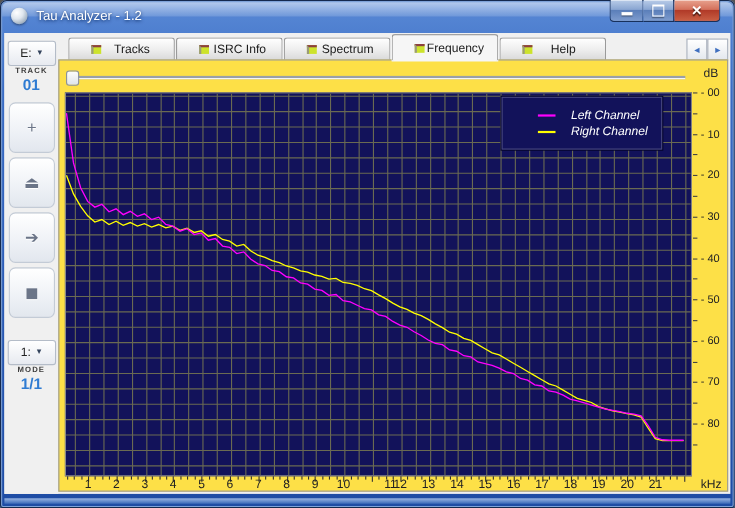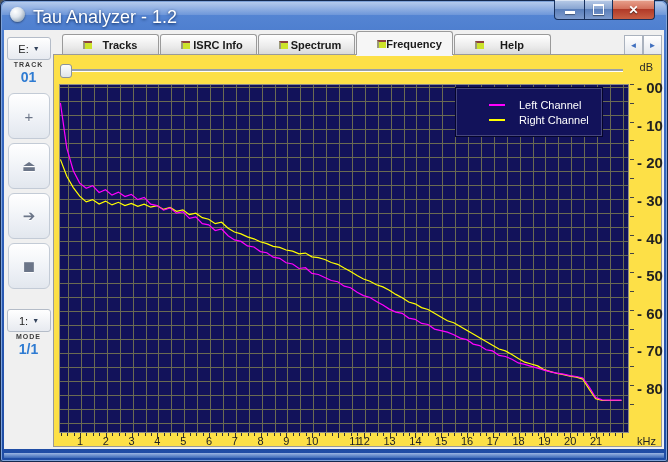--- a/index.html
+++ b/index.html
@@ -1,21 +1,21 @@
 <!DOCTYPE html>
 <html><head>
 <meta charset="utf-8">
 <style>
   html,body{margin:0;padding:0;background:#555;font-family:"Liberation Sans",sans-serif;}
   #window{position:relative;width:668px;height:462px;background:linear-gradient(#5a8ad6 0%,#3a6cc4 18%,#2a5ab4 60%,#1e4ca4 100%);border-radius:6px 6px 3px 3px;box-shadow:inset 0 0 0 1px #15294e, inset 0 0 0 2px #7fa3d9;overflow:hidden;}
   
   #titlebar{position:absolute;left:0;top:0;width:100%;height:30px;}
   #titlebar .glass{position:absolute;left:2px;top:2px;right:2px;height:13px;background:linear-gradient(rgba(255,255,255,.55),rgba(255,255,255,.15));border-radius:5px 5px 0 0;}
   #app-icon{position:absolute;left:10px;top:7px;width:15px;height:15px;border-radius:50%;background:radial-gradient(circle at 35% 30%,#ffffff 0%,#dfe6ee 40%,#9eaebe 75%,#6d7d8d 100%);box-shadow:0 1px 2px rgba(0,0,0,.4);}
-  #title-text{position:absolute;left:33px;top:7px;color:#fff;font-size:18px;text-shadow:0 1px 3px rgba(0,30,80,.9);white-space:nowrap;}
+  #title-text{position:absolute;left:33px;top:7px;color:#fff;font-size:12px;text-shadow:0 1px 3px rgba(0,30,80,.9);white-space:nowrap;}
   #win-buttons{position:absolute;right:13px;top:0;height:19px;display:flex;}
   .winbtn{height:19px;border:1px solid #17305c;border-top:none;display:flex;align-items:center;justify-content:center;color:#fff;font-size:10px;font-weight:bold;text-shadow:0 1px 1px rgba(0,0,0,.6);box-shadow:inset 0 1px 0 rgba(255,255,255,.5);}
   .winbtn.min{width:29px;border-radius:0 0 0 4px;background:linear-gradient(#b9cce8 0%,#8aa6d2 45%,#5b7fba 50%,#7e9cce 100%);}
   .winbtn.max{width:27px;border-left:none;background:linear-gradient(#b9cce8 0%,#8aa6d2 45%,#5b7fba 50%,#7e9cce 100%);}
   .winbtn.close{width:41px;border-left:none;border-radius:0 0 4px 0;background:linear-gradient(#e8a28e 0%,#d4715c 45%,#b13a28 50%,#c95f44 100%);font-size:12px;}
   .max-glyph{width:9px;height:8px;border:1px solid #fff;border-top:2px solid #fff;box-shadow:0 1px 1px rgba(0,0,0,.4);}
   .min-glyph{width:10px;height:3px;background:#fff;box-shadow:0 1px 1px rgba(0,0,0,.4);margin-top:6px;}
   
   #content{position:absolute;left:4px;top:30px;width:660px;height:419px;background:#f0f0f0;}
   
@@ -23,38 +23,38 @@
   .side-drop{position:absolute;left:3px;width:42px;height:21px;background:linear-gradient(#ffffff,#e7eaf0);border:1px solid #b4bcc8;border-radius:3px;display:flex;align-items:center;justify-content:center;gap:4px;font-size:11px;color:#222;}
   .side-drop .arr{font-size:7px;color:#33435c;}
   .cap-label{position:absolute;left:0;width:49px;text-align:center;font-size:7px;font-weight:bold;letter-spacing:1px;color:#3c3c3c;}
   .blue-val{position:absolute;left:0;width:49px;text-align:center;font-size:14px;font-weight:bold;color:#2e7bd2;}
   .media-btn{position:absolute;left:4px;width:40px;height:44px;background:linear-gradient(#ffffff,#eef1f6 60%,#e2e7ee);border:1px solid #c3cbd6;border-radius:6px;display:flex;align-items:center;justify-content:center;font-size:15px;color:#6b7588;text-shadow:0 1px 0 #fff;}
   
   #tabbar{position:absolute;left:58px;top:2px;height:23px;display:flex;align-items:flex-end;}
   .tab{position:relative;width:95px;height:20px;background:linear-gradient(#ffffff,#ececec 55%,#d8d8d8);border:1px solid #9a9a9a;border-bottom:none;border-radius:3px 3px 0 0;margin-right:1px;display:flex;align-items:center;font-size:11px;color:#1a1a1a;}
   .tab.active{height:23px;background:#f6f6f6;z-index:5;box-shadow:0 1px 0 #f6f6f6;}
   .tab .tab-ind{margin-left:20px;width:7px;height:6px;background:#cde32b;border-top:2px solid #8c4040;border-left:2px solid #9b9b7a;}
-  .tab .tab-label{flex:1;text-align:center;padding-right:10px;font-weight:bold;}
+  .tab .tab-label{flex:1;text-align:center;padding-right:10px;}
   #tab-scroll{position:absolute;right:2px;top:5px;display:flex;}
   .scrollbtn{width:17px;height:18px;background:linear-gradient(#ffffff,#e4e8ee);border:1px solid #aab2be;display:flex;align-items:center;justify-content:center;color:#3f6fbf;font-size:8px;}
   
   #page{position:absolute;left:49px;top:24px;width:609px;height:393px;background:#fde047;border:1px solid #9a9a9a;box-sizing:border-box;}
   
   #zoom-slider{position:absolute;left:6px;top:8px;width:565px;height:14px;}
   #zoom-slider .track{position:absolute;left:2px;top:6px;right:2px;height:2px;background:#9aa0a8;border-bottom:1px solid #fff;}
   #zoom-slider .thumb{position:absolute;left:0px;top:1px;width:10px;height:12px;background:linear-gradient(#fdfdfd,#dfe4ea);border:1px solid #8a929e;border-radius:3px;}
   #db-unit{position:absolute;right:8px;top:6px;font-size:11px;color:#2a2a2a;}
   
   #plot-wrap{position:absolute;left:5px;top:29px;width:570px;height:349px;border:1px solid #8a8a8a;box-sizing:border-box;background:#12125a;}
   #plot-svg{display:block;}
-  #legend{position:absolute;right:26px;top:3px;width:144px;height:46px;background:#12125a;border:1px solid #46467e;box-shadow:0 0 0 1px #05052a;display:flex;flex-direction:column;justify-content:center;gap:3px;}
+  #legend{position:absolute;right:26px;top:3px;width:144px;height:46px;background:#12125a;border:1px solid #46467e;box-shadow:0 0 0 1px #05052a;display:flex;flex-direction:column;justify-content:center;gap:3px;font-style:italic;}
   .legend-row{display:flex;align-items:center;font-size:11px;color:#ffffff;}
   .legend-swatch{width:16px;height:2px;margin-left:32px;margin-right:14px;}
   
-  #yaxis{position:absolute;left:576px;top:29px;width:32px;height:349px;font-size:15px;color:#222;font-weight:bold;}
+  #yaxis{position:absolute;left:576px;top:29px;width:32px;height:349px;font-size:10px;color:#222;}
   .ytick{position:absolute;left:0;width:100%;height:0;}
   .ytick .dash{position:absolute;left:0;top:-1px;width:4px;height:1px;background:#444;}
   .ytick .lab{position:absolute;left:7px;top:-6px;white-space:nowrap;}
   
   #xaxis{position:absolute;left:5px;top:378px;width:603px;height:15px;font-size:11px;color:#222;}
   .xtick{position:absolute;top:0;width:1px;background:#333;}
   .xlab{position:absolute;top:2px;transform:translateX(-50%);}
   #khz-unit{position:absolute;right:6px;top:2px;}
   
   #bottom-chrome{position:absolute;left:4px;bottom:4px;width:660px;height:5px;background:linear-gradient(#9ab6e2,#3a68b8);}

